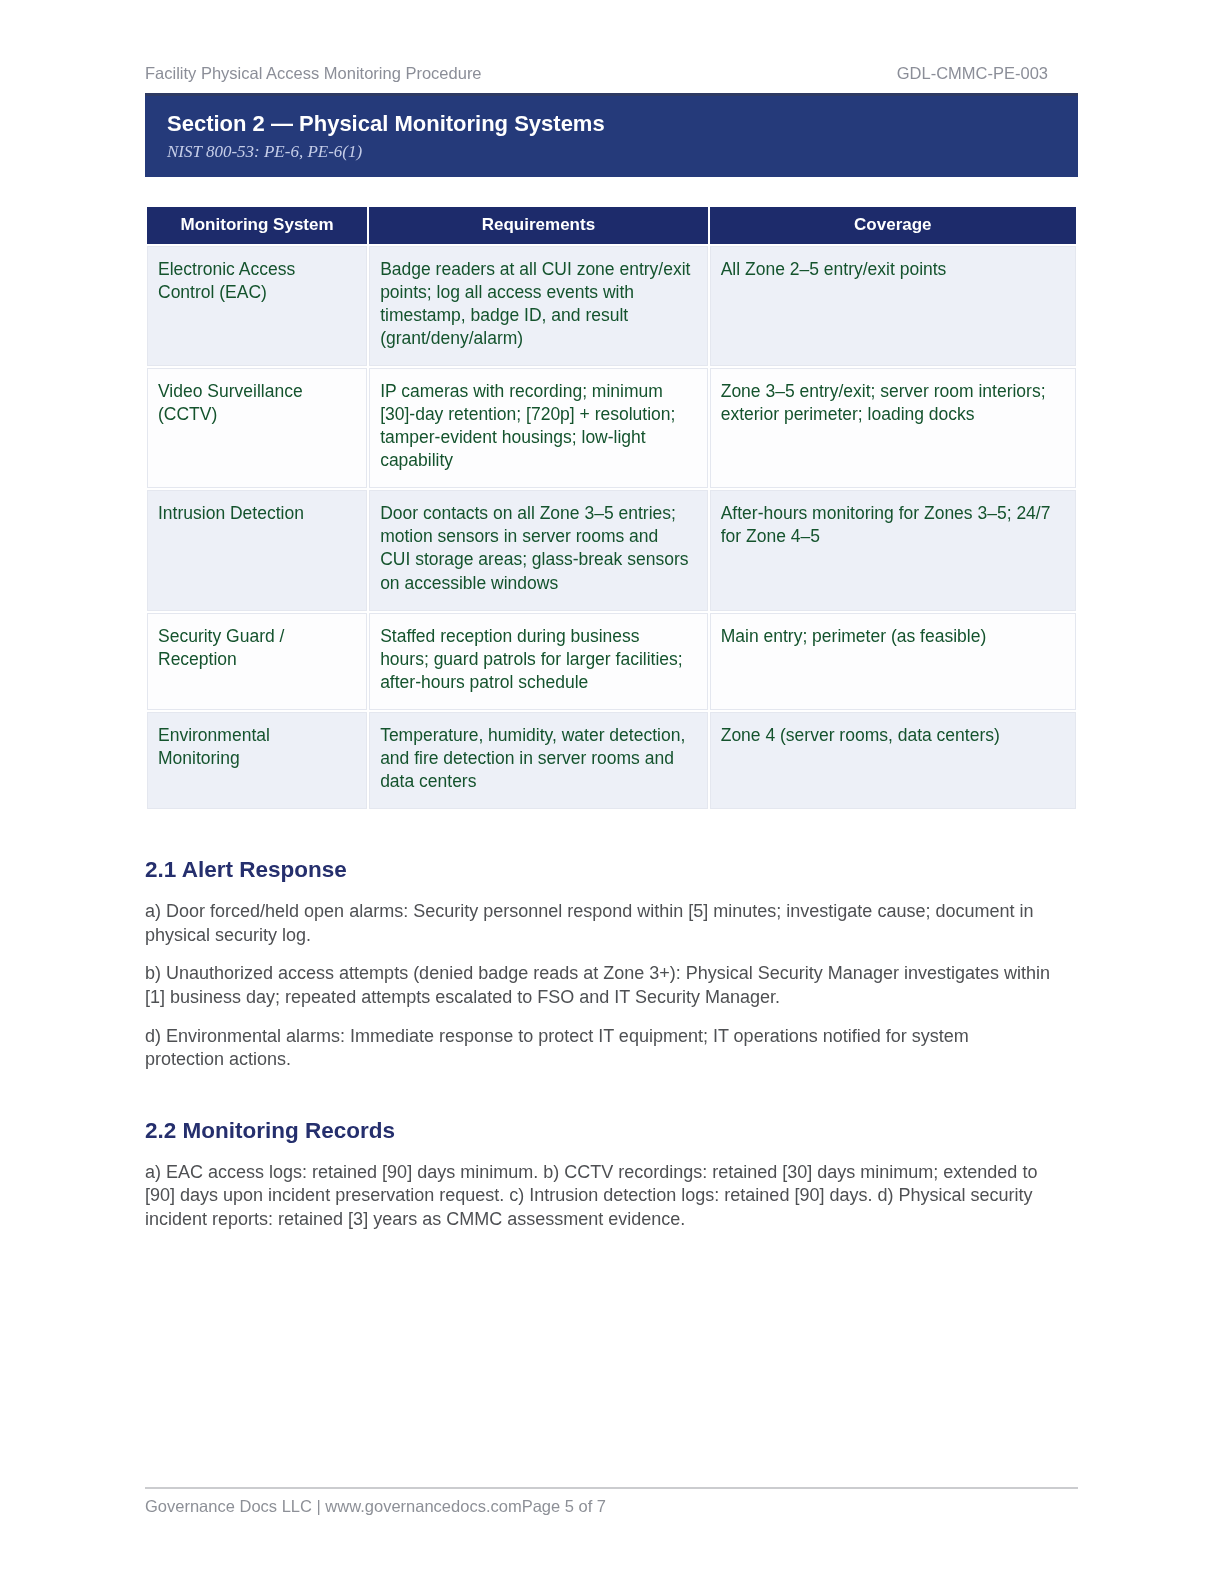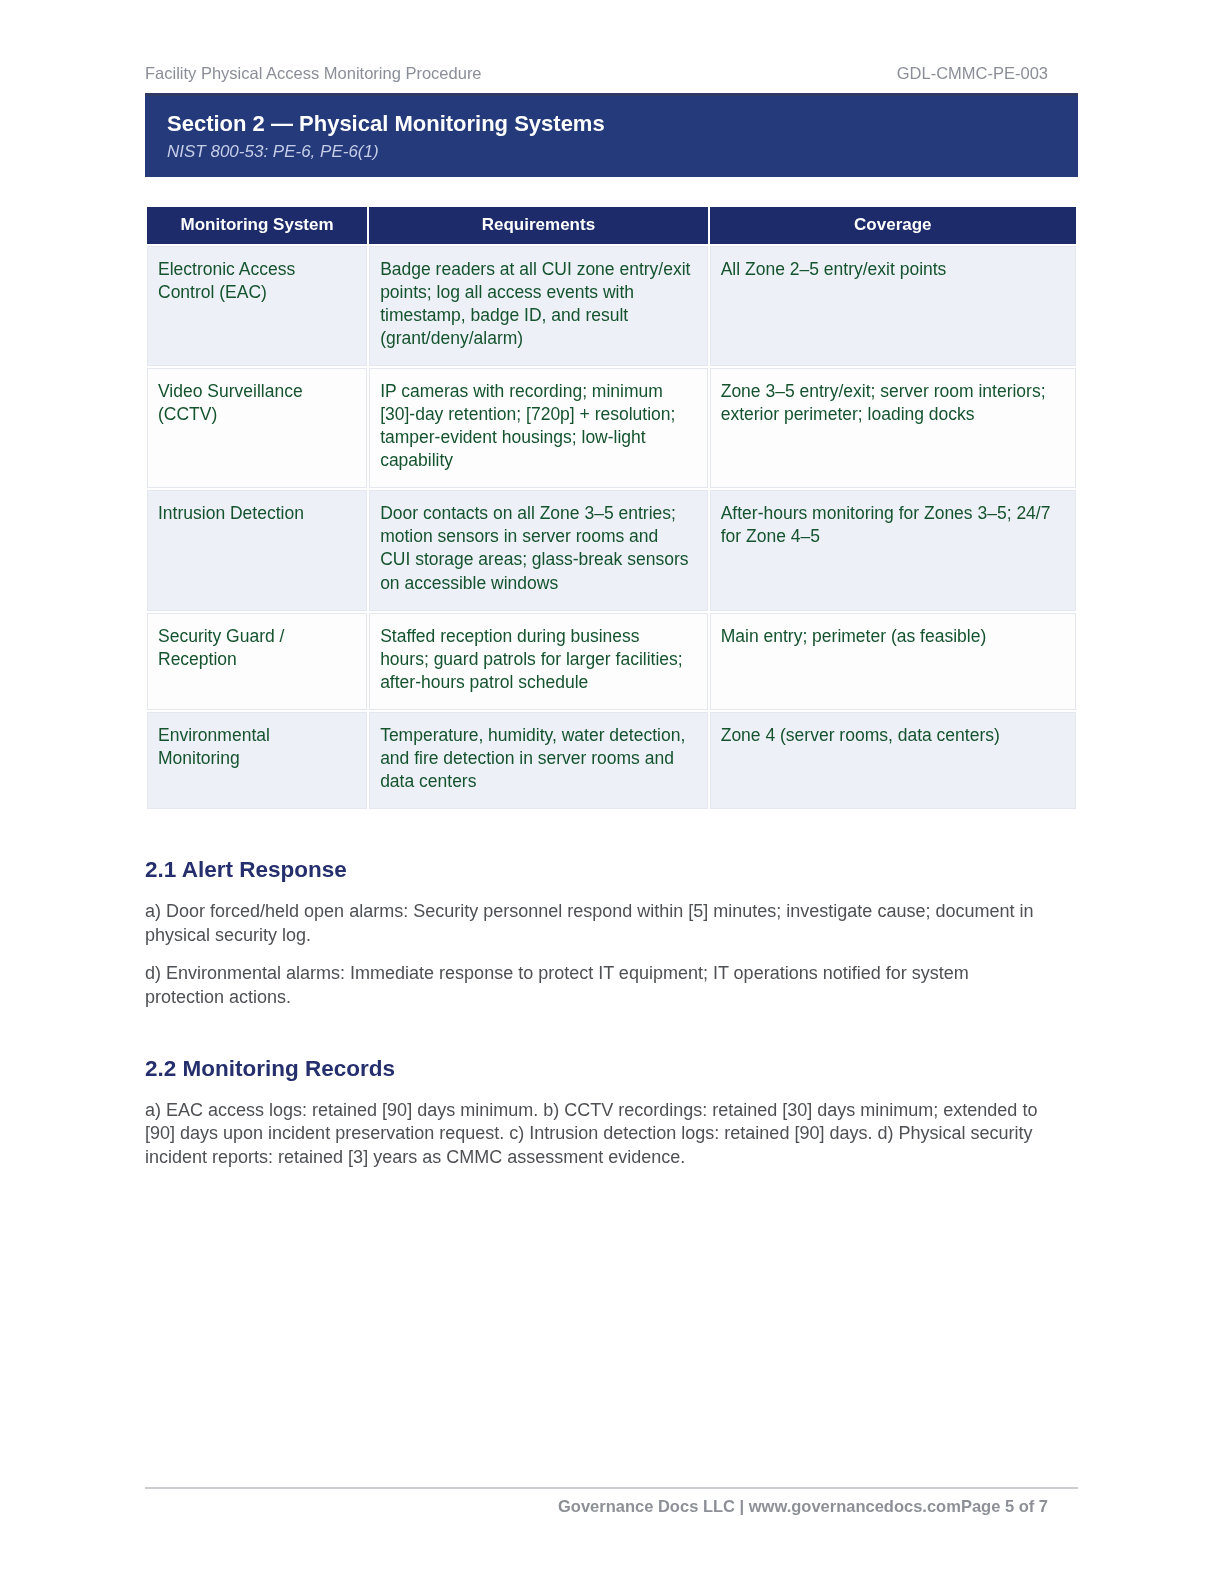--- a/index.html
+++ b/index.html
@@ -24,21 +24,21 @@
   }
   .doc-header .doc-id { padding-right: 30px; }
 
   
   .banner {
     background: #253a7a;
     color: #ffffff;
     padding: 14px 22px 15px 22px;
   }
   .banner-title { font-size: 22px; font-weight: bold; line-height: 1.25; }
-  .banner-subtitle { font-size: 17px; font-style: italic; color: #c5cde8; margin-top: 4px; }
+  .banner-subtitle { font-size: 17px; font-style: italic; color: #c5cde8; margin-top: 4px; font-family: Liberation Serif, serif; }
 
   
   table.monitoring {
     margin-top: 28px;
     width: 100%;
     border-collapse: separate;
     border-spacing: 2px;
     table-layout: fixed;
   }
   table.monitoring th {
@@ -72,22 +72,22 @@
     margin-bottom: 15px;
     max-width: 905px;
   }
 
   
   .doc-footer {
     position: absolute;
     left: 145px; width: 933px; top: 1487px;
     border-top: 2px solid #cbcccf;
     padding-top: 8px;
-    display: flex; justify-content: flex-end;
-    font-size: 16.5px; color: #8d9097; font-weight: bold;
+    display: flex; justify-content: flex-start;
+    font-size: 16.5px; color: #8d9097;
   }
   .doc-footer .page-num { padding-right: 30px; }
 </style>
 </head>
 <body>
 
 <div class="page">
   <div class="content">
 
     <header class="doc-header">
@@ -137,20 +137,21 @@
         <tr>
           <td>Environmental Monitoring</td>
           <td>Temperature, humidity, water detection, and fire detection in server rooms and data centers</td>
           <td>Zone 4 (server rooms, data centers)</td>
         </tr>
       </tbody>
     </table>
 
     <h2 class="section-heading">2.1 Alert Response</h2>
     <p class="body-par">a) Door forced/held open alarms: Security personnel respond within [5] minutes; investigate cause; document in physical security log.</p>
+    <p class="body-par">b) Unauthorized access attempts (denied badge reads at Zone 3+): Physical Security Manager investigates within [1] business day; repeated attempts escalated to FSO and IT Security Manager.</p>
     <p class="body-par">d) Environmental alarms: Immediate response to protect IT equipment; IT operations notified for system protection actions.</p>
 
     <h2 class="section-heading">2.2 Monitoring Records</h2>
     <p class="body-par">a) EAC access logs: retained [90] days minimum. b) CCTV recordings: retained [30] days minimum; extended to [90] days upon incident preservation request. c) Intrusion detection logs: retained [90] days. d) Physical security incident reports: retained [3] years as CMMC assessment evidence.</p>
 
   </div>
 
   <footer class="doc-footer">
     <span>Governance Docs LLC | www.governancedocs.com</span>
     <span class="page-num">Page 5 of 7</span>

